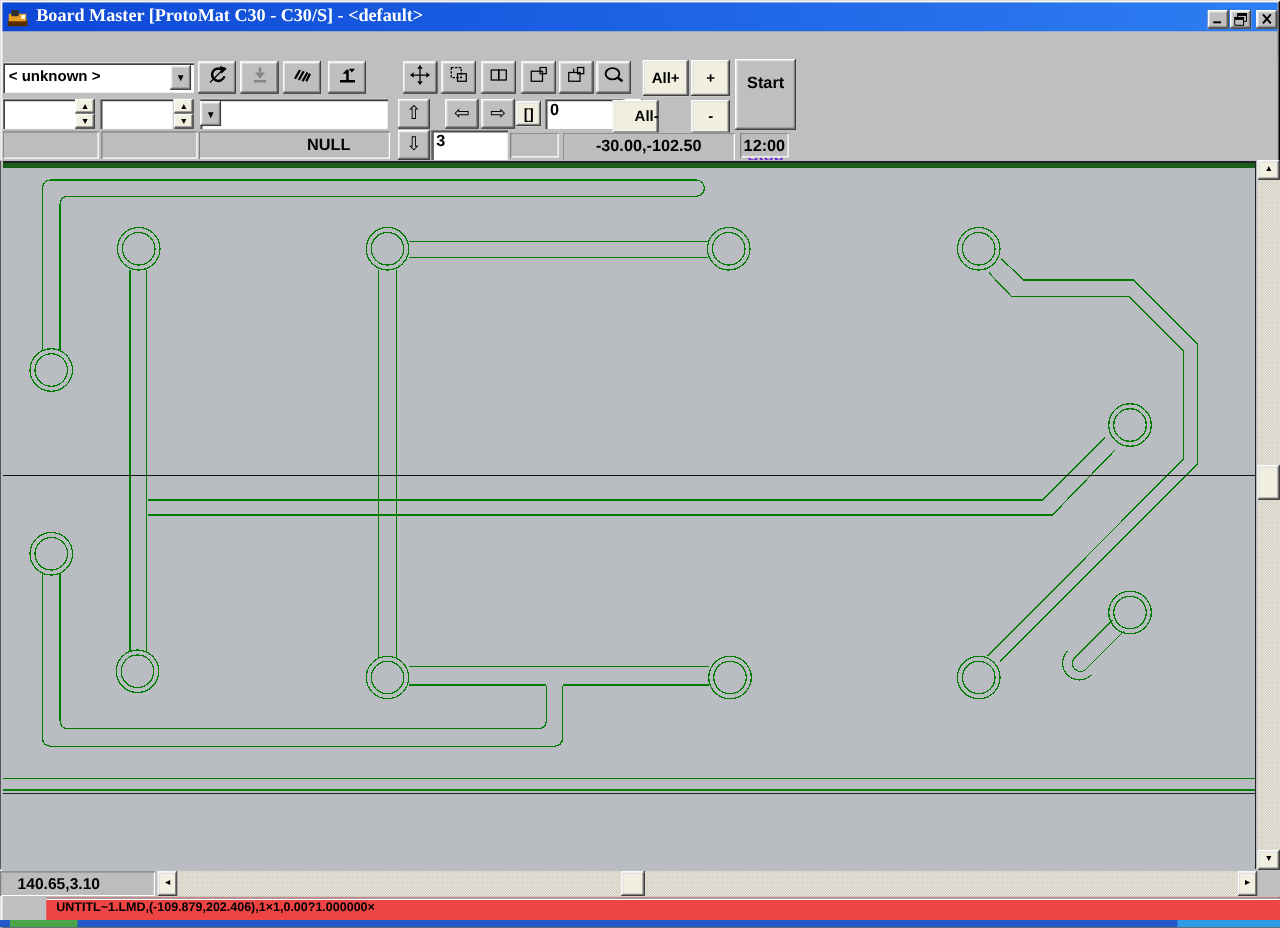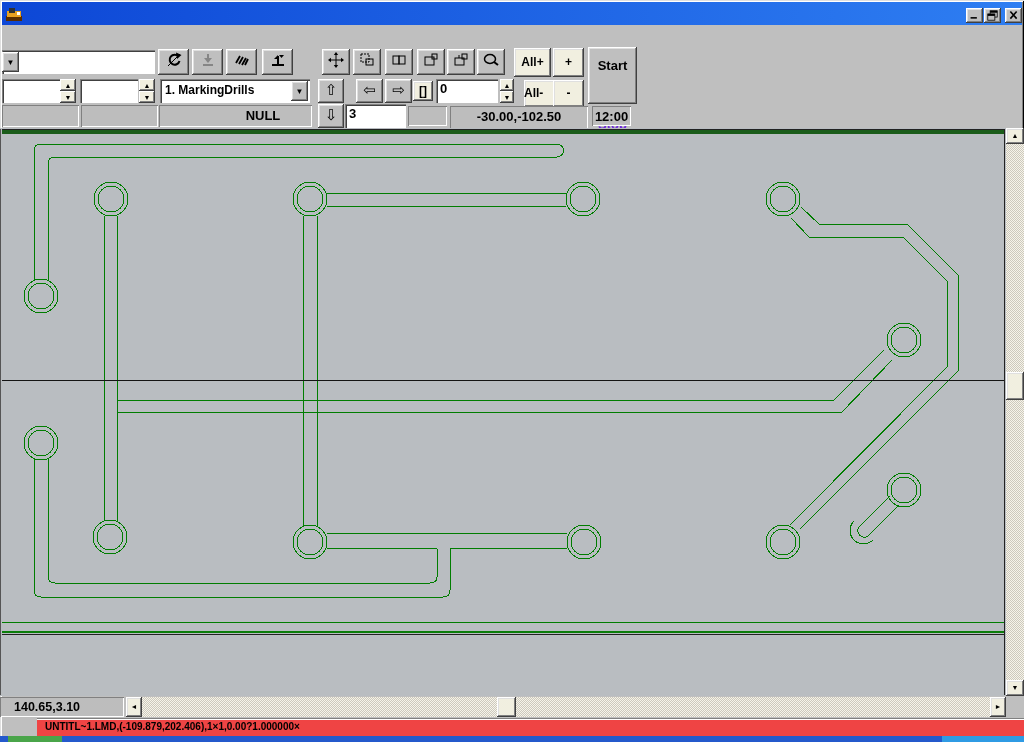--- a/index.html
+++ b/index.html
@@ -53,20 +53,21 @@
 
   <div class="abs titlebar">
     <span class="appicon">
       <svg viewBox="0 0 17 16">
           <rect x="0" y="10" width="16" height="5" fill="#5a2d00"></rect>
           <rect x="1" y="5" width="14" height="6" fill="#e8a020"></rect>
           <rect x="3" y="2" width="6" height="5" fill="#303030"></rect>
           <rect x="11" y="6" width="3" height="3" fill="#fff"></rect>
         </svg>
     </span>
+    <span class="title-text">Board Master [ProtoMat C30 - C30/S] - &lt;default&gt;</span>
     <div class="abs winbtn raised" style="left:964px;">
       <svg viewBox="0 0 16 14" width="13" height="11">
           <rect x="3" y="9" width="8" height="2" fill="#000"></rect>
         </svg>
     </div>
     <div class="abs winbtn raised" style="left:982px;">
       <svg viewBox="0 0 16 14" width="13" height="11">
           <rect x="5" y="1" width="9" height="8" fill="none" stroke="#000"></rect>
           <rect x="5" y="1" width="9" height="2.5" fill="#000"></rect>
           <rect x="2" y="5" width="9" height="8" fill="#bfbfbf" stroke="#000"></rect>
@@ -77,20 +78,21 @@
       <svg viewBox="0 0 16 14" width="13" height="11">
           <path d="M4,2 L12,11 M12,2 L4,11" stroke="#000" stroke-width="2" fill="none"></path>
         </svg>
     </div>
   </div>
 
 
   <div class="abs toolbar">
 
     <div class="abs field combo" style="left:0;top:3px;width:153px;height:24px;">
+      <span class="cval">&lt; unknown &gt;</span>
       <span class="combo-btn raised">▼</span>
     </div>
 
     <div class="abs iconbtn raised" style="left:156px;top:2px;width:31px;height:26px;">
         <span class="ic"><svg width="16" height="16" viewBox="0 0 16 16">
             <path d="M12.5,4.5 A5,5 0 1 0 13.5,9" fill="none" stroke="#000" stroke-width="2"></path>
             <polygon points="10,0.5 15.5,3 11,7" fill="#000"></polygon>
             <line x1="2" y1="14" x2="14" y2="2" stroke="#000" stroke-width="1"></line>
           </svg></span>
       </div>
@@ -169,42 +171,41 @@
       <span class="spinbtn">▲</span>
       <span class="spinbtn">▼</span>
     </div>
     <div class="abs field" style="left:78px;top:32px;width:58px;height:24px;"><span class="in-val"></span></div>
     <div class="abs spinner" style="left:137px;top:32px;width:16px;height:24px;">
       <span class="spinbtn">▲</span>
       <span class="spinbtn">▼</span>
     </div>
 
     <div class="abs field combo" style="left:158px;top:32px;width:150px;height:24px;">
-      <span class="cval">1. MarkingDrills</span>
       <span class="combo-btn raised">▼</span>
     </div>
 
     <div class="abs raised arrowbtn" style="left:316px;top:32px;width:26px;height:24px;">
         <span>⇧</span>
       </div>
     <div class="abs raised arrowbtn" style="left:354px;top:32px;width:27px;height:24px;">
         <span>⇦</span>
       </div>
     <div class="abs raised arrowbtn" style="left:383px;top:32px;width:27px;height:24px;">
         <span>⇨</span>
       </div>
 
     <div class="abs raised cream txt" style="left:411px;top:34px;width:20px;height:20px;text-align:center;padding-top:3px;">[]</div>
     <div class="abs field" style="left:434px;top:32px;width:62px;height:24px;"><span class="in-val">0</span></div>
     <div class="abs spinner" style="left:498px;top:32px;width:14px;height:24px;">
       <span class="spinbtn">▲</span>
       <span class="spinbtn">▼</span>
     </div>
 
-    <div class="abs raised cream txt" style="left:522px;top:33px;width:37px;height:27px;text-align:left;padding-top:6px;">All-</div>
+    <div class="abs raised cream txt" style="left:488px;top:33px;width:37px;height:27px;text-align:right;padding-top:6px;">All-</div>
     <div class="abs raised cream txt" style="left:551px;top:33px;width:31px;height:27px;text-align:center;padding-top:6px;">-</div>
 
     <div class="abs cell" style="left:0;top:58px;width:77px;height:22px;"></div>
     <div class="abs cell" style="left:79px;top:58px;width:77px;height:22px;"></div>
     <div class="abs cell" style="left:157px;top:58px;width:153px;height:22px;">
       <div class="cell-val" style="padding-left:55px;">NULL</div>
     </div>
     <div class="abs raised arrowbtn" style="left:316px;top:57px;width:26px;height:24px;">
         <span>⇩</span>
       </div>

